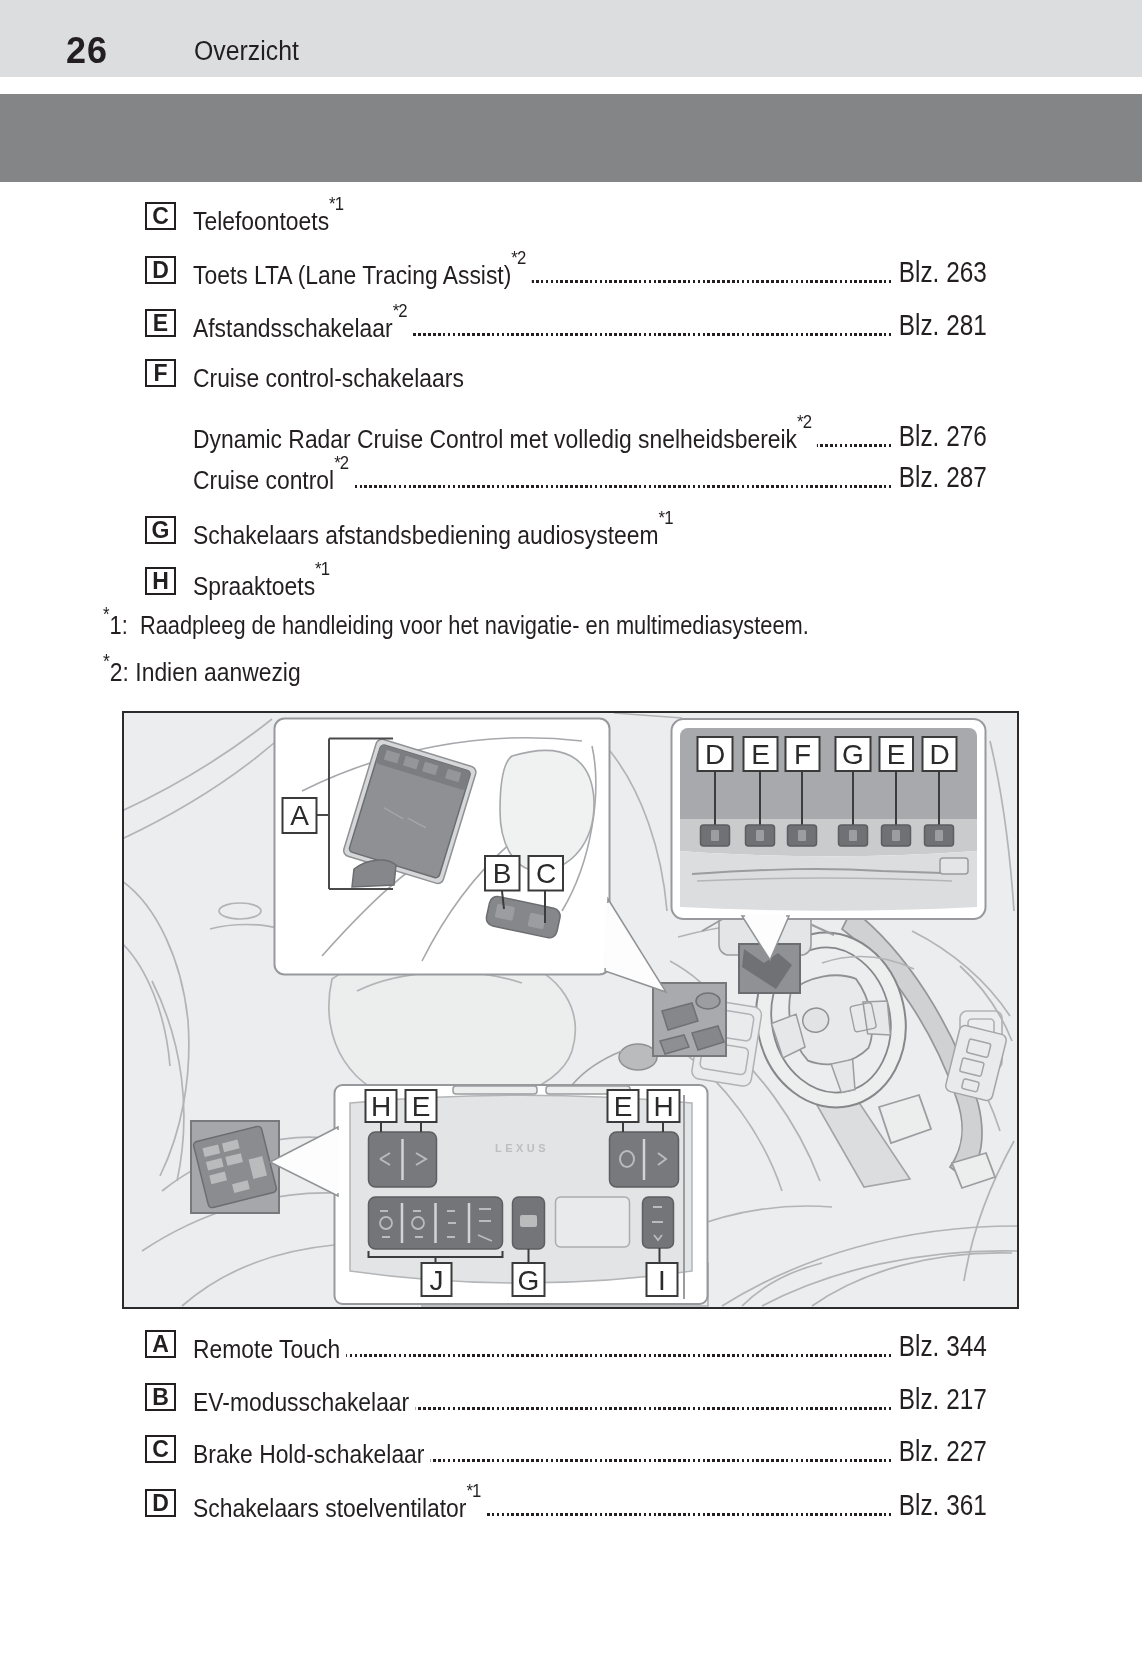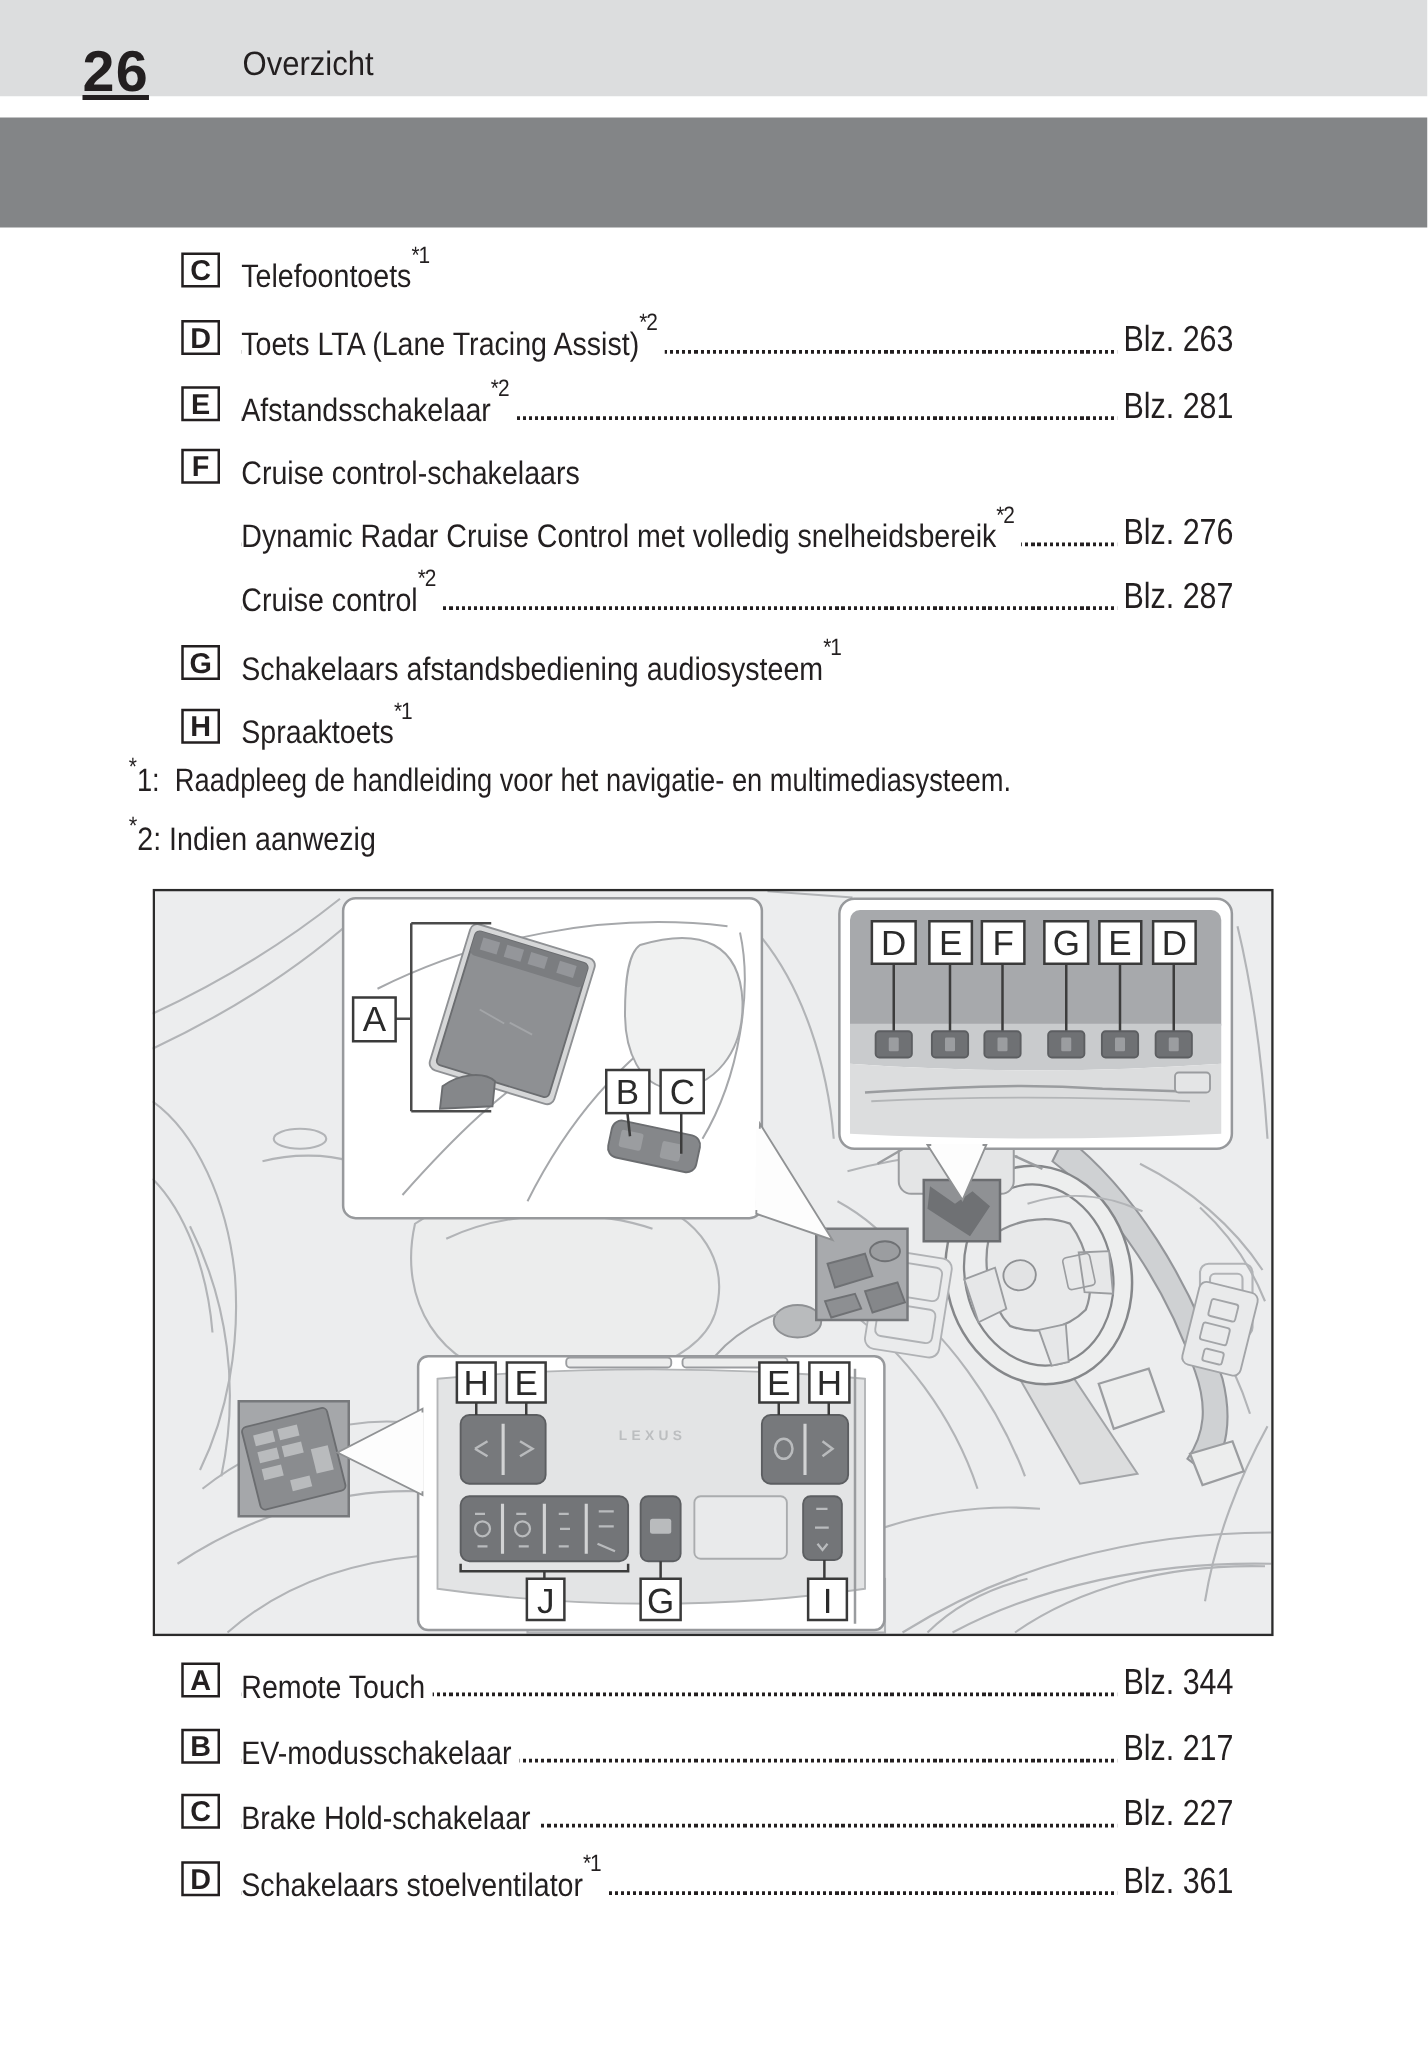--- a/index.html
+++ b/index.html
@@ -11,21 +11,21 @@
   .itxt{position:absolute;left:48px;bottom:-3px;font-size:26px;background:#fff;padding-right:7px;white-space:nowrap;transform:scaleX(0.88);transform-origin:left bottom;}
   .blz{position:absolute;right:0;bottom:-1px;font-size:29px;background:#fff;padding-left:6px;white-space:nowrap;transform:scaleX(0.84);transform-origin:right bottom;}
   sup.s{font-size:19px;position:relative;top:-10px;letter-spacing:-1px;}
   .fstar{font-size:20px;vertical-align:13px;}
 </style>
 </head>
 <body>
 
   <div class="abs" style="left:0;top:0;width:1142px;height:77px;background:#dcddde;"></div>
 
-  <div class="abs" style="left:66px;top:30px;font-size:46px;font-weight:bold;letter-spacing:1px;text-decoration:underline;">26</div>
+  <div class="abs" style="left:66px;top:30px;font-size:36px;font-weight:bold;letter-spacing:1px;">26</div>
 
   <div class="abs" style="left:194px;top:36px;font-size:27px;transform:scaleX(0.92);transform-origin:left top;">Overzicht</div>
 
   <div class="abs" style="left:0;top:94px;width:1142px;height:88px;background:#838587;"></div>
 
   <div class="row" style="top:202px;">
     <div class="lbox">C</div>
     <div class="itxt">Telefoontoets<sup class="s">*1</sup></div>
   </div>
 
@@ -41,21 +41,21 @@
     <div class="dots"></div>
     <div class="itxt">Afstandsschakelaar<sup class="s">*2</sup></div>
     <div class="blz">Blz. 281</div>
   </div>
 
   <div class="row" style="top:359px;">
     <div class="lbox">F</div>
     <div class="itxt">Cruise control-schakelaars</div>
   </div>
 
-  <div class="row" style="top:410px;text-decoration:underline;">
+  <div class="row" style="top:420px;text-decoration:underline;">
     <div class="dots"></div>
     <div class="itxt">Dynamic Radar Cruise Control met volledig snelheidsbereik<sup class="s">*2</sup></div>
     <div class="blz">Blz. 276</div>
   </div>
 
   <div class="row" style="top:461px;">
     <div class="dots"></div>
     <div class="itxt">Cruise control<sup class="s">*2</sup></div>
     <div class="blz">Blz. 287</div>
   </div>

